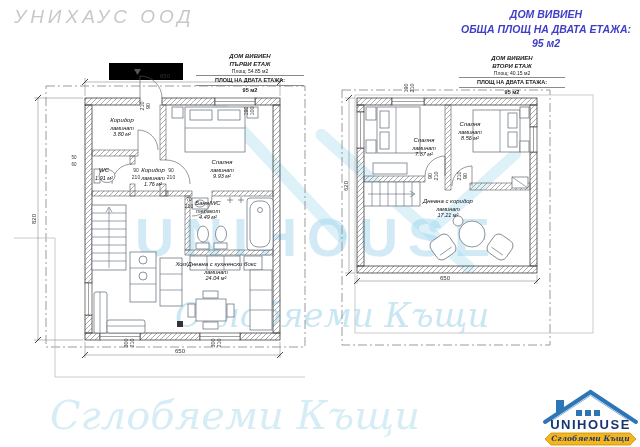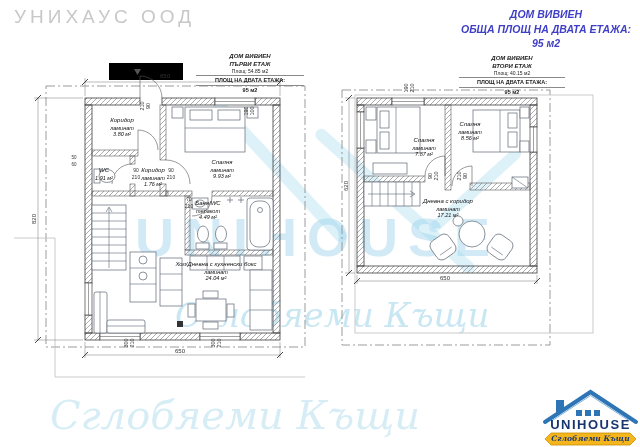--- a/index.html
+++ b/index.html
@@ -1,20 +1,20 @@
 <!DOCTYPE html>
 <html><head>
 <meta charset="utf-8">
 <style>
   html,body{margin:0;padding:0;background:#fff;}
   #page{position:relative;width:640px;height:447px;overflow:hidden;background:#fff;
         font-family:"Liberation Sans",sans-serif;}
   
   .wm{position:absolute;z-index:0;white-space:nowrap;pointer-events:none;}
-  #wm-corner{left:14px;top:6px;font-size:19px;letter-spacing:4px;color:#c8c8c8;}
+  #wm-corner{left:14px;top:6px;font-size:19px;letter-spacing:4px;color:#c8c8c8;font-style:italic;}
   #wm-big{left:135px;top:206px;font-size:54px;font-weight:bold;letter-spacing:10px;
           color:rgba(135,200,228,0.38);}
   #wm-script{left:175px;top:295px;font-size:34px;font-style:italic;
              font-family:"DejaVu Serif",serif;color:rgba(135,200,228,0.45);}
   #wm-script2{left:50px;top:392px;font-size:40px;font-style:italic;
               font-family:"DejaVu Serif",serif;color:rgba(135,200,228,0.33);}
   .swoosh{position:absolute;z-index:0;background:rgba(150,210,235,0.32);border-radius:6px;}
   #sw1{left:185px;top:165px;width:190px;height:12px;transform:rotate(47deg);}
   #sw2{left:290px;top:195px;width:210px;height:12px;transform:rotate(42deg);}
   #sw3{left:415px;top:185px;width:120px;height:11px;transform:rotate(-42deg);}

